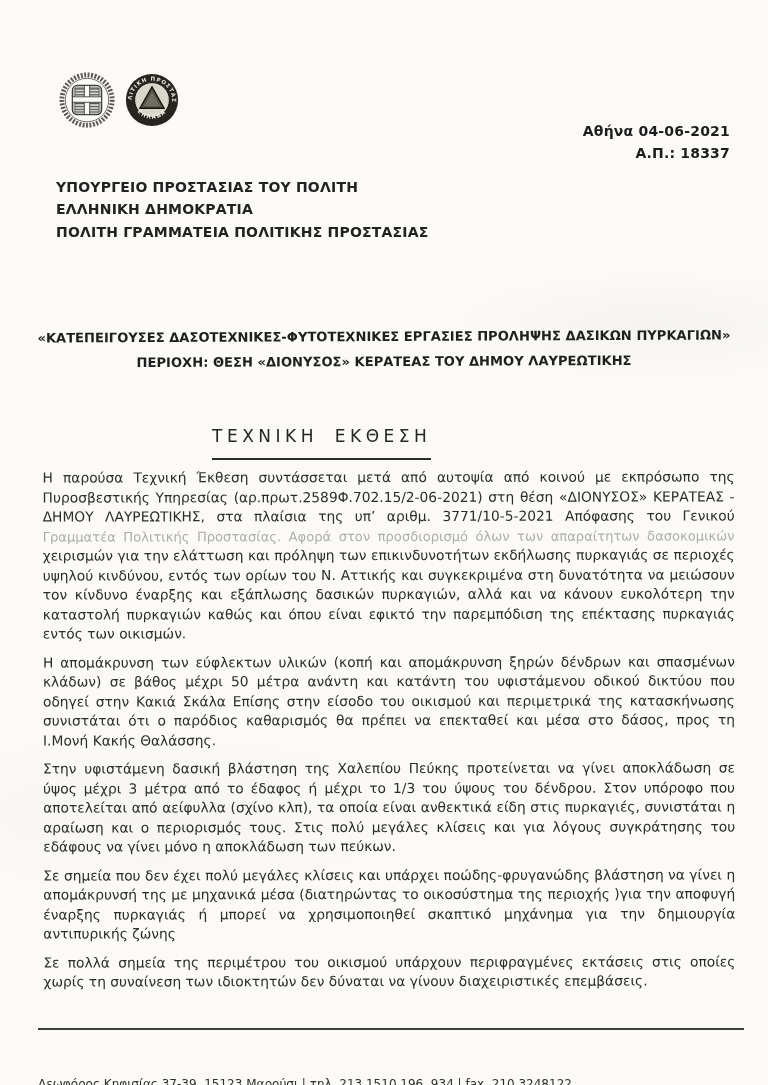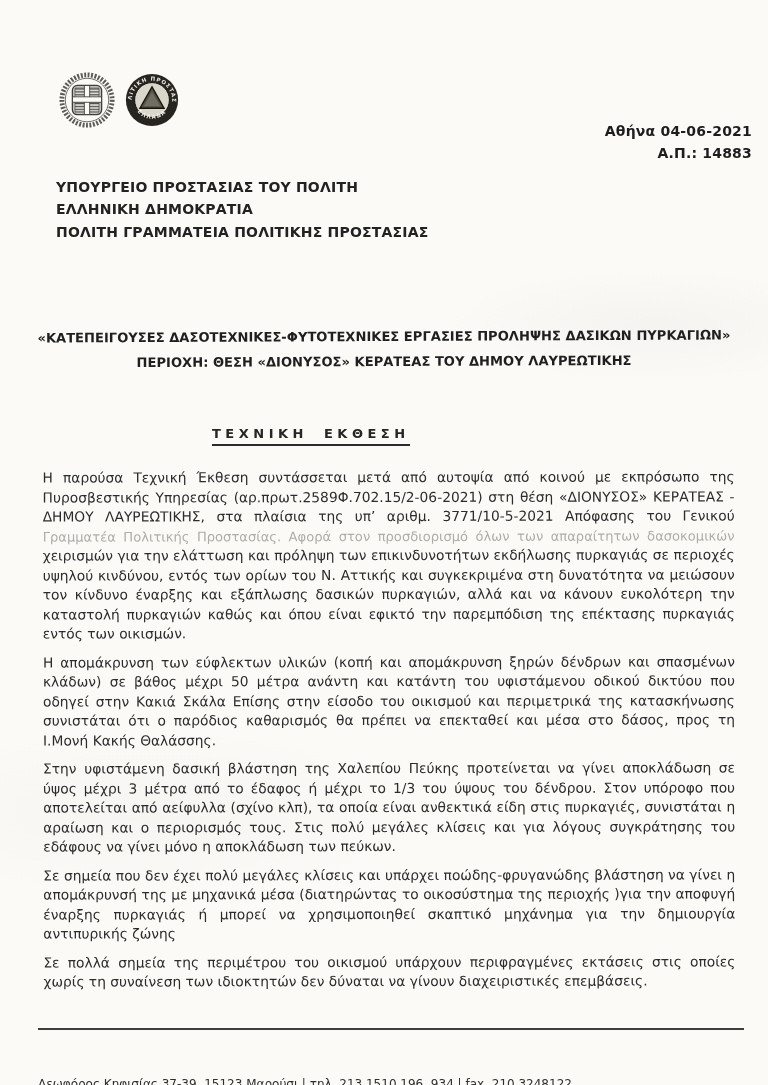--- a/index.html
+++ b/index.html
@@ -18,42 +18,42 @@
     content:"";position:absolute;inset:0;pointer-events:none;
     background:
       radial-gradient(ellipse 300px 80px at 85% 30%, rgba(120,120,120,.05), transparent 70%),
       radial-gradient(ellipse 400px 120px at 20% 75%, rgba(120,120,120,.04), transparent 70%);
   }
 
   .logos{position:absolute;top:70px;left:58px;display:flex;gap:7px;}
   .logo{display:block;}
 
   .date-block{
-    position:absolute;top:120px;right:16px;
+    position:absolute;top:120px;right:38px;
     text-align:right;font-size:14px;line-height:22px;
     font-weight:bold;color:#1d1d1d;letter-spacing:.2px;
   }
 
   .org-block{
     position:absolute;top:176px;left:56px;
     font-size:14px;line-height:22.4px;font-weight:bold;
     color:#222;letter-spacing:.2px;
   }
 
   .doc-title{
     position:absolute;top:324px;left:20px;right:20px;
     text-align:center;font-weight:bold;font-size:13.1px;line-height:25px;
     color:#1f1f1f;transform:rotate(-0.25deg);
   }
 
   .section-heading{
     position:absolute;top:426px;left:212px;
-    font-size:13px;font-weight:bold;color:#262626;
+    font-size:17px;font-weight:normal;color:#262626;
     letter-spacing:4.5px;word-spacing:7px;
-    border-bottom:2px solid #2c2c2c;padding-bottom:3px;
+    border-bottom:2px solid #2c2c2c;padding-bottom:12px;
   }
 
   .body-text{
     position:absolute;top:468px;left:43px;width:692px;
     font-size:13.8px;line-height:19.5px;text-align:justify;
     color:#2c2c2c;transform:rotate(-0.1deg);
   }
   .body-text p{margin:0 0 9px 0;}
   .faded-scan{color:#9a9a98;opacity:.8;font-size:.95em;}
 
@@ -109,21 +109,21 @@
         <textPath href="#arcTop" startOffset="50%" text-anchor="middle">ΠΟΛΙΤΙΚΗ ΠΡΟΣΤΑΣΙΑ</textPath>
       </text>
       <text font-size="5.6" font-weight="bold" fill="#efeee6" letter-spacing="1.5" font-family="DejaVu Sans, sans-serif">
         <textPath href="#arcBottom" startOffset="50%" text-anchor="middle">ΕΛΛΑΔΑ</textPath>
       </text>
     </svg>
   </div>
 
   <div class="date-block">
     <div>Αθήνα 04-06-2021</div>
-    <div>Α.Π.: 14883</div>
+    <div>Α.Π.: 18337</div>
   </div>
 
   <div class="org-block">
     <div>ΥΠΟΥΡΓΕΙΟ ΠΡΟΣΤΑΣΙΑΣ ΤΟΥ ΠΟΛΙΤΗ</div>
     <div>ΕΛΛΗΝΙΚΗ ΔΗΜΟΚΡΑΤΙΑ</div>
     <div>ΠΟΛΙΤΗ ΓΡΑΜΜΑΤΕΙΑ ΠΟΛΙΤΙΚΗΣ ΠΡΟΣΤΑΣΙΑΣ</div>
   </div>
 
   <div class="doc-title">
     <div>«ΚΑΤΕΠΕΙΓΟΥΣΕΣ ΔΑΣΟΤΕΧΝΙΚΕΣ-ΦΥΤΟΤΕΧΝΙΚΕΣ ΕΡΓΑΣΙΕΣ ΠΡΟΛΗΨΗΣ ΔΑΣΙΚΩΝ ΠΥΡΚΑΓΙΩΝ»</div>

